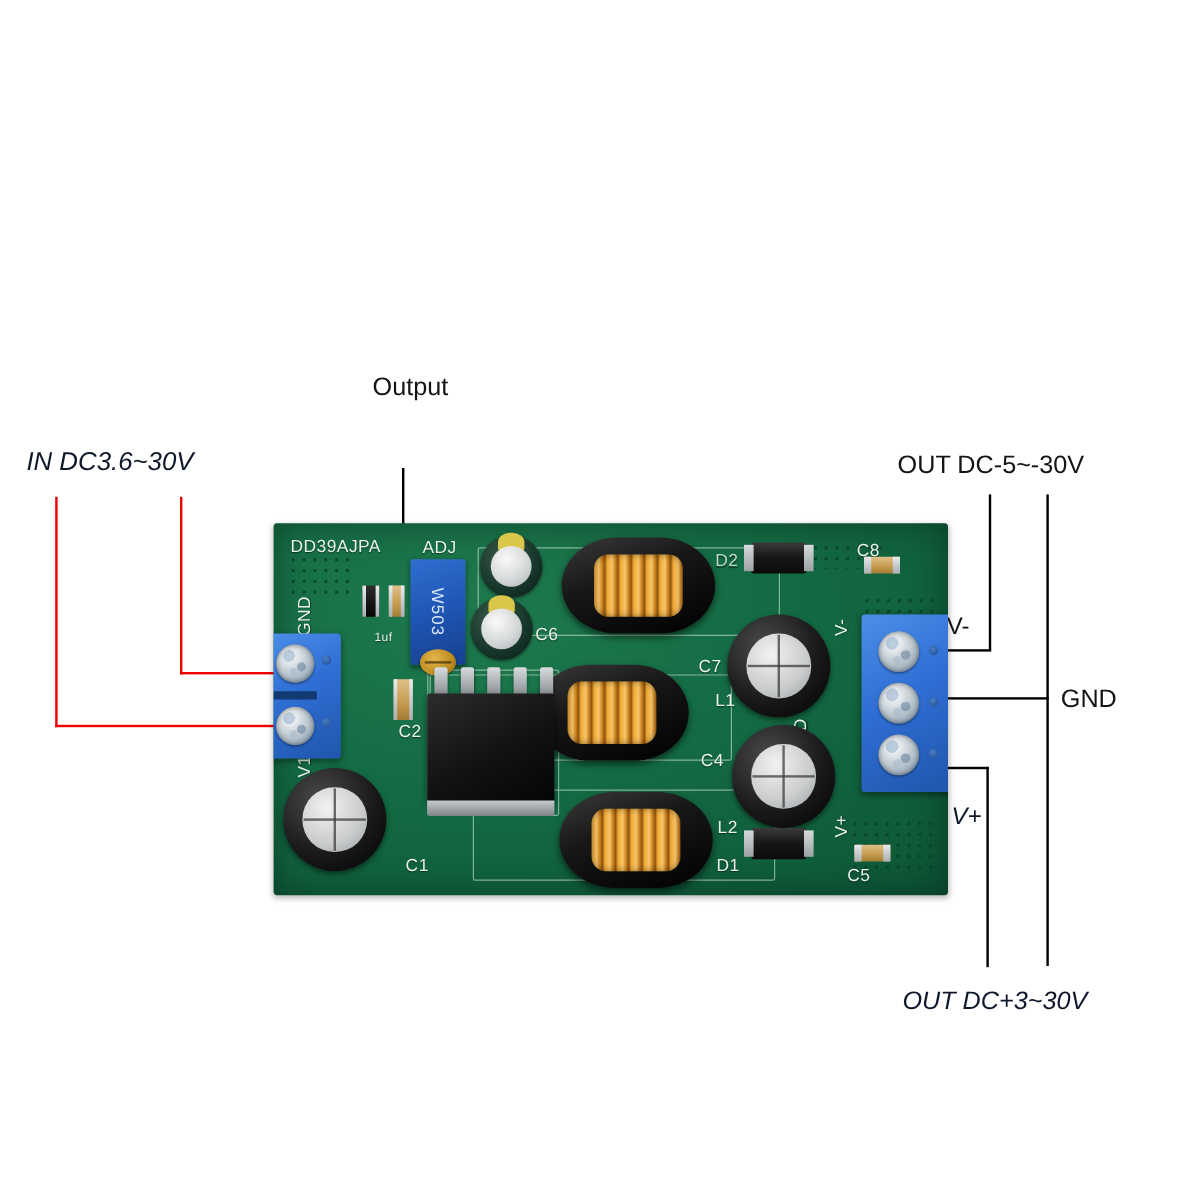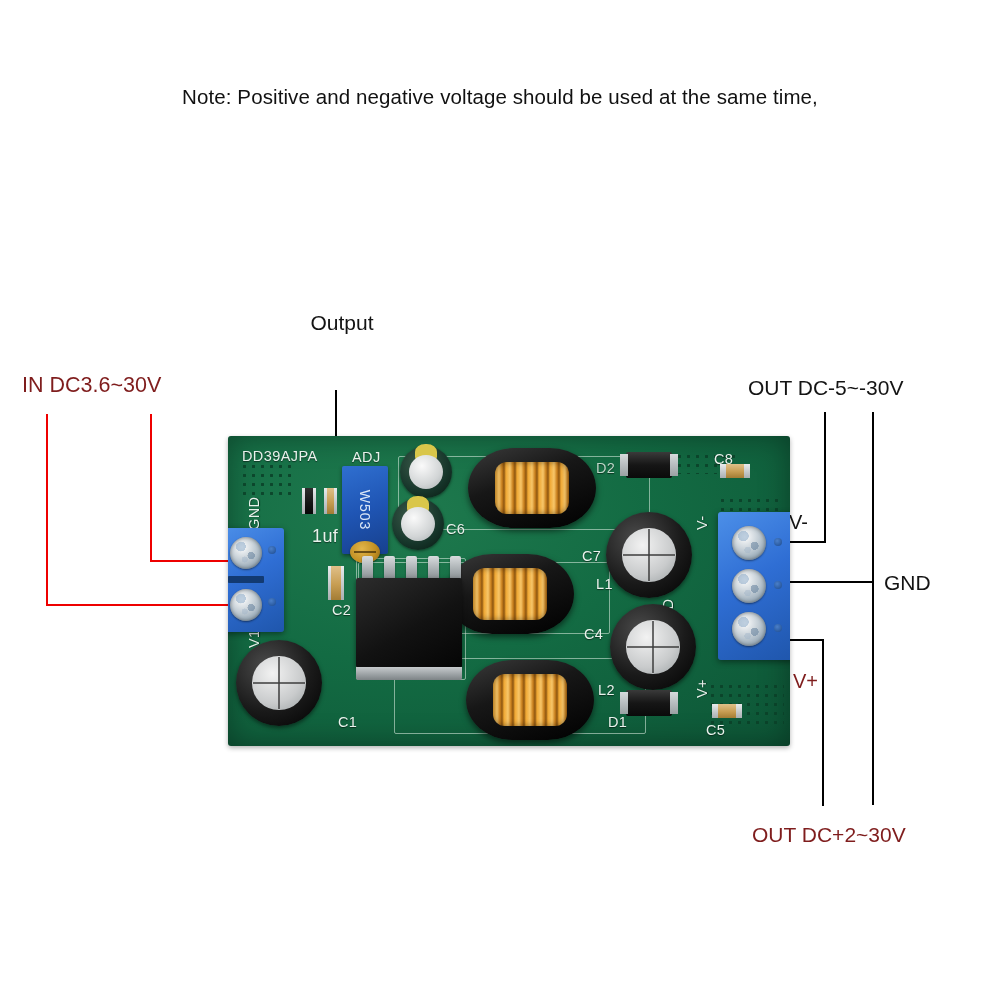--- a/index.html
+++ b/index.html
@@ -30,21 +30,21 @@
   #caption .cap-line { display: block; white-space: nowrap; }
 
   
   .anno {
     position: absolute;
     font-size: 21px;
     color: #141414;
     white-space: nowrap;
     line-height: 26px;
   }
-  .anno.red { color: #7f1d1d; }
+  .anno.red { color: #0f172a; font-style: italic; }
 
   #lbl-in        { left: 22px;  top: 372px; font-size: 21.5px; }
   #lbl-outadj    { left: 214px; top: 310px; text-align: center; width: 256px; }
   #lbl-outneg    { left: 748px; top: 375px; }
   #lbl-gnd       { left: 884px; top: 570px; }
   #lbl-outpos    { left: 752px; top: 822px; }
   #lbl-vminus    { left: 789px; top: 509px; font-size: 20px; }
   #lbl-vplus     { left: 793px; top: 668px; font-size: 20px; }
 
   
@@ -69,21 +69,21 @@
       radial-gradient(ellipse at 30% 25%, #1f7a4e 0%, #136b43 45%, #0d5536 100%);
     border-radius: 3px;
     box-shadow: inset 0 0 30px rgba(0,0,0,0.35), 0 2px 5px rgba(0,0,0,0.3);
     overflow: hidden;
     text-align: center;
   }
   
   .silk {
     position: absolute;
     color: #e8f2ec;
-    font-size: 18px;
+    font-size: 10px;
     font-family: "Liberation Sans", sans-serif;
     letter-spacing: 0.4px;
     text-shadow: 0 1px 1px rgba(0,0,0,0.5);
     white-space: nowrap;
   }
   .silk.rot { transform: rotate(-90deg); transform-origin: left top; }
   .silk.big { font-size: 14.5px; }
   .silk.dim { color: #bcd6c7; }
 
   
@@ -303,32 +303,31 @@
   .tblock .hole {
     position: absolute;
     border-radius: 50%;
     background: radial-gradient(circle at 40% 35%, #4a7fc9, #1c4a8e);
   }
 </style>
 </head>
 <body>
 
 <div id="caption">
-  <span class="cap-line">Note: Positive and negative voltage should be used at the same time,</span>
 </div>
 
 <div class="anno red" id="lbl-in">IN DC3.6~30V</div>
 
 <div class="anno" id="lbl-outadj">
   <span>Output</span><br>
 </div>
 
 <div class="anno" id="lbl-outneg">OUT DC-5~-30V</div>
 <div class="anno" id="lbl-gnd">GND</div>
-<div class="anno red" id="lbl-outpos">OUT DC+2~30V</div>
+<div class="anno red" id="lbl-outpos">OUT DC+3~30V</div>
 <div class="anno" id="lbl-vminus">V-</div>
 <div class="anno red" id="lbl-vplus">V+</div>
 
 <div class="ln red lnv" style="left:46px; top:414px; height:192px;"></div>
 <div class="ln red lnh" style="left:46px; top:604px; width:237px;"></div>
 
 <div class="ln red lnv" style="left:150px; top:414px; height:148px;"></div>
 <div class="ln red lnh" style="left:150px; top:560px; width:133px;"></div>
 
 <div class="ln lnv" style="left:335px; top:390px; height:134px;"></div>
@@ -364,21 +363,21 @@
     <div class="silk rot big" style="left:466px; top:262px;">V+</div>
     <div class="silk" style="left:84px; top:90px;">1uf</div>
 
     <div class="silk big" style="left:110px; top:278px;">C1</div>
     <div class="silk big" style="left:104px; top:166px;">C2</div>
     <div class="silk big" style="left:356px; top:190px;">C4</div>
     <div class="silk big" style="left:478px; top:286px;">C5</div>
     <div class="silk big" style="left:218px; top:85px;">C6</div>
     <div class="silk big" style="left:354px; top:96px;margin-top:16px;">C7</div>
     <div class="silk big" style="left:486px; top:15px;">C8</div>
-    <div class="silk big" style="left:380px; top:278px;">D1</div>
+    <div class="silk big" style="left:369px; top:278px;">D1</div>
     <div class="silk big dim" style="left:368px; top:24px;">D2</div>
     <div class="silk big" style="left:368px; top:140px;">L1</div>
     <div class="silk big" style="left:370px; top:246px;">L2</div>
     <div class="silk dim" style="left:150px; top:160px;">U1</div>
 
     <div class="tblock" style="left:-8px; top:92px; width:64px; height:104px;">
       <div class="screw" style="left:10px; top:9px; width:32px; height:32px;"></div>
       <div class="slot" style="left:8px; top:48px; width:36px; height:7px;"></div>
       <div class="screw" style="left:10px; top:61px; width:32px; height:32px;"></div>
       <div class="hole" style="left:48px; top:18px; width:8px; height:8px;"></div>

